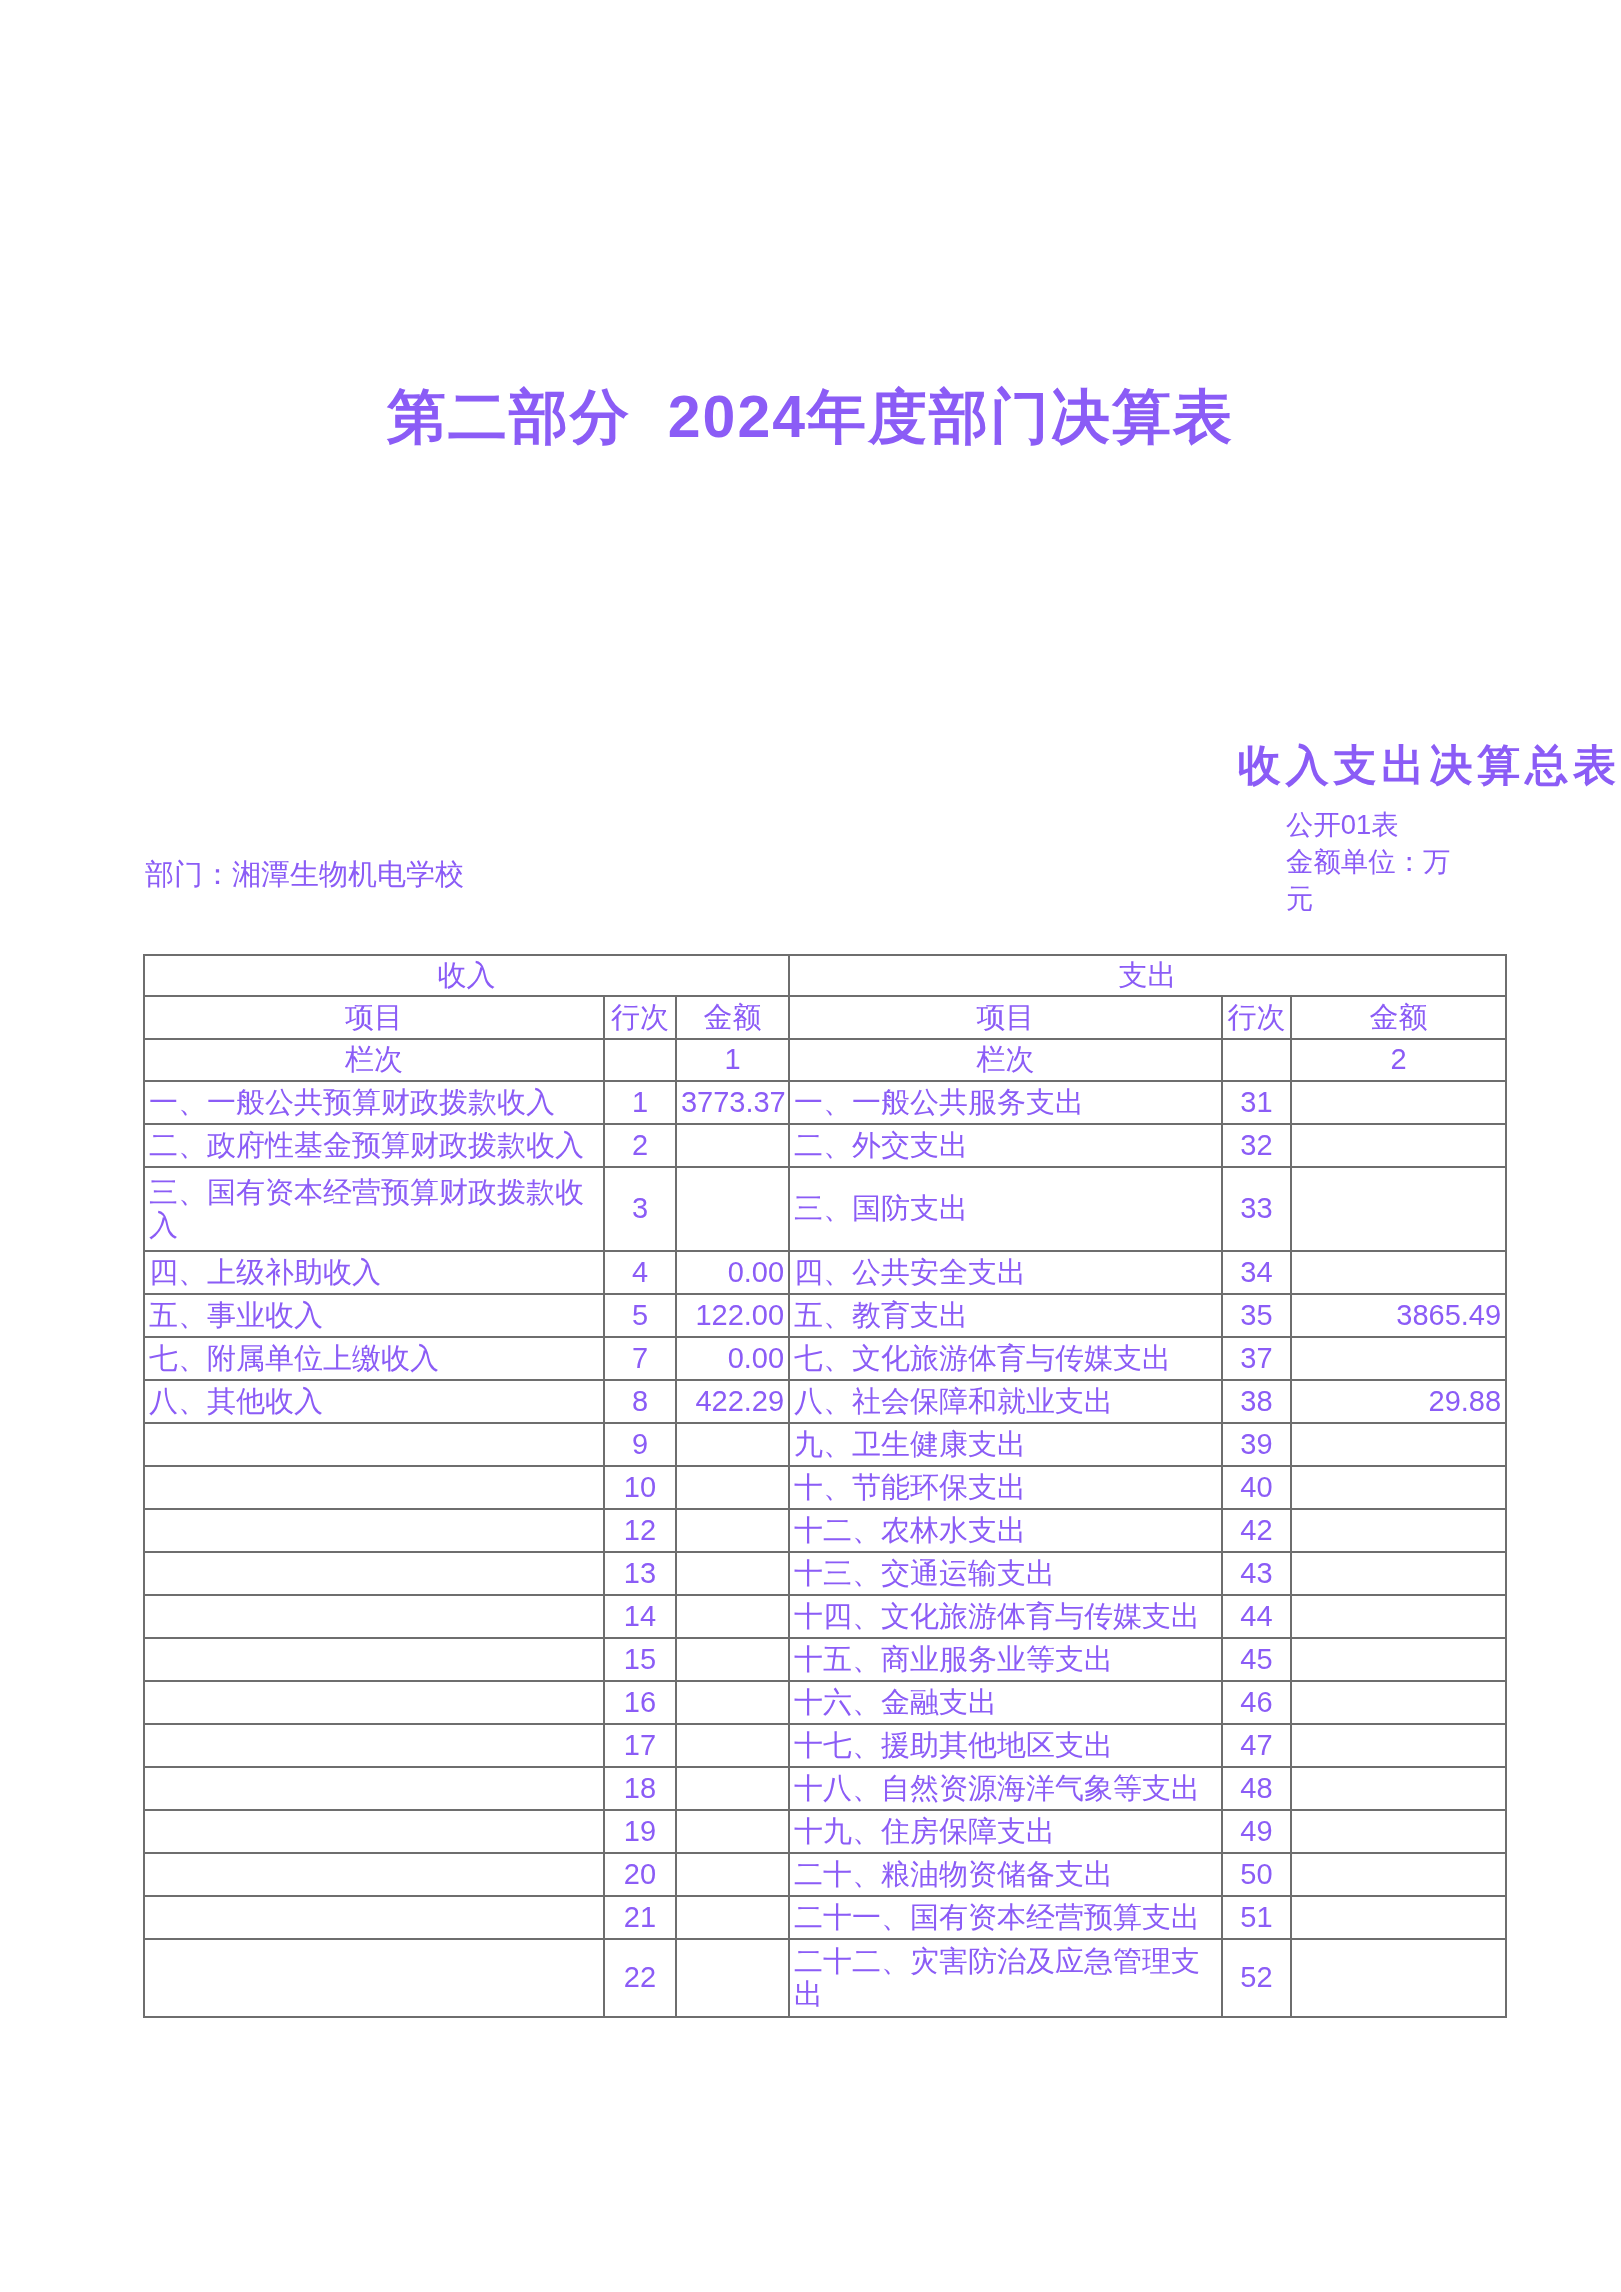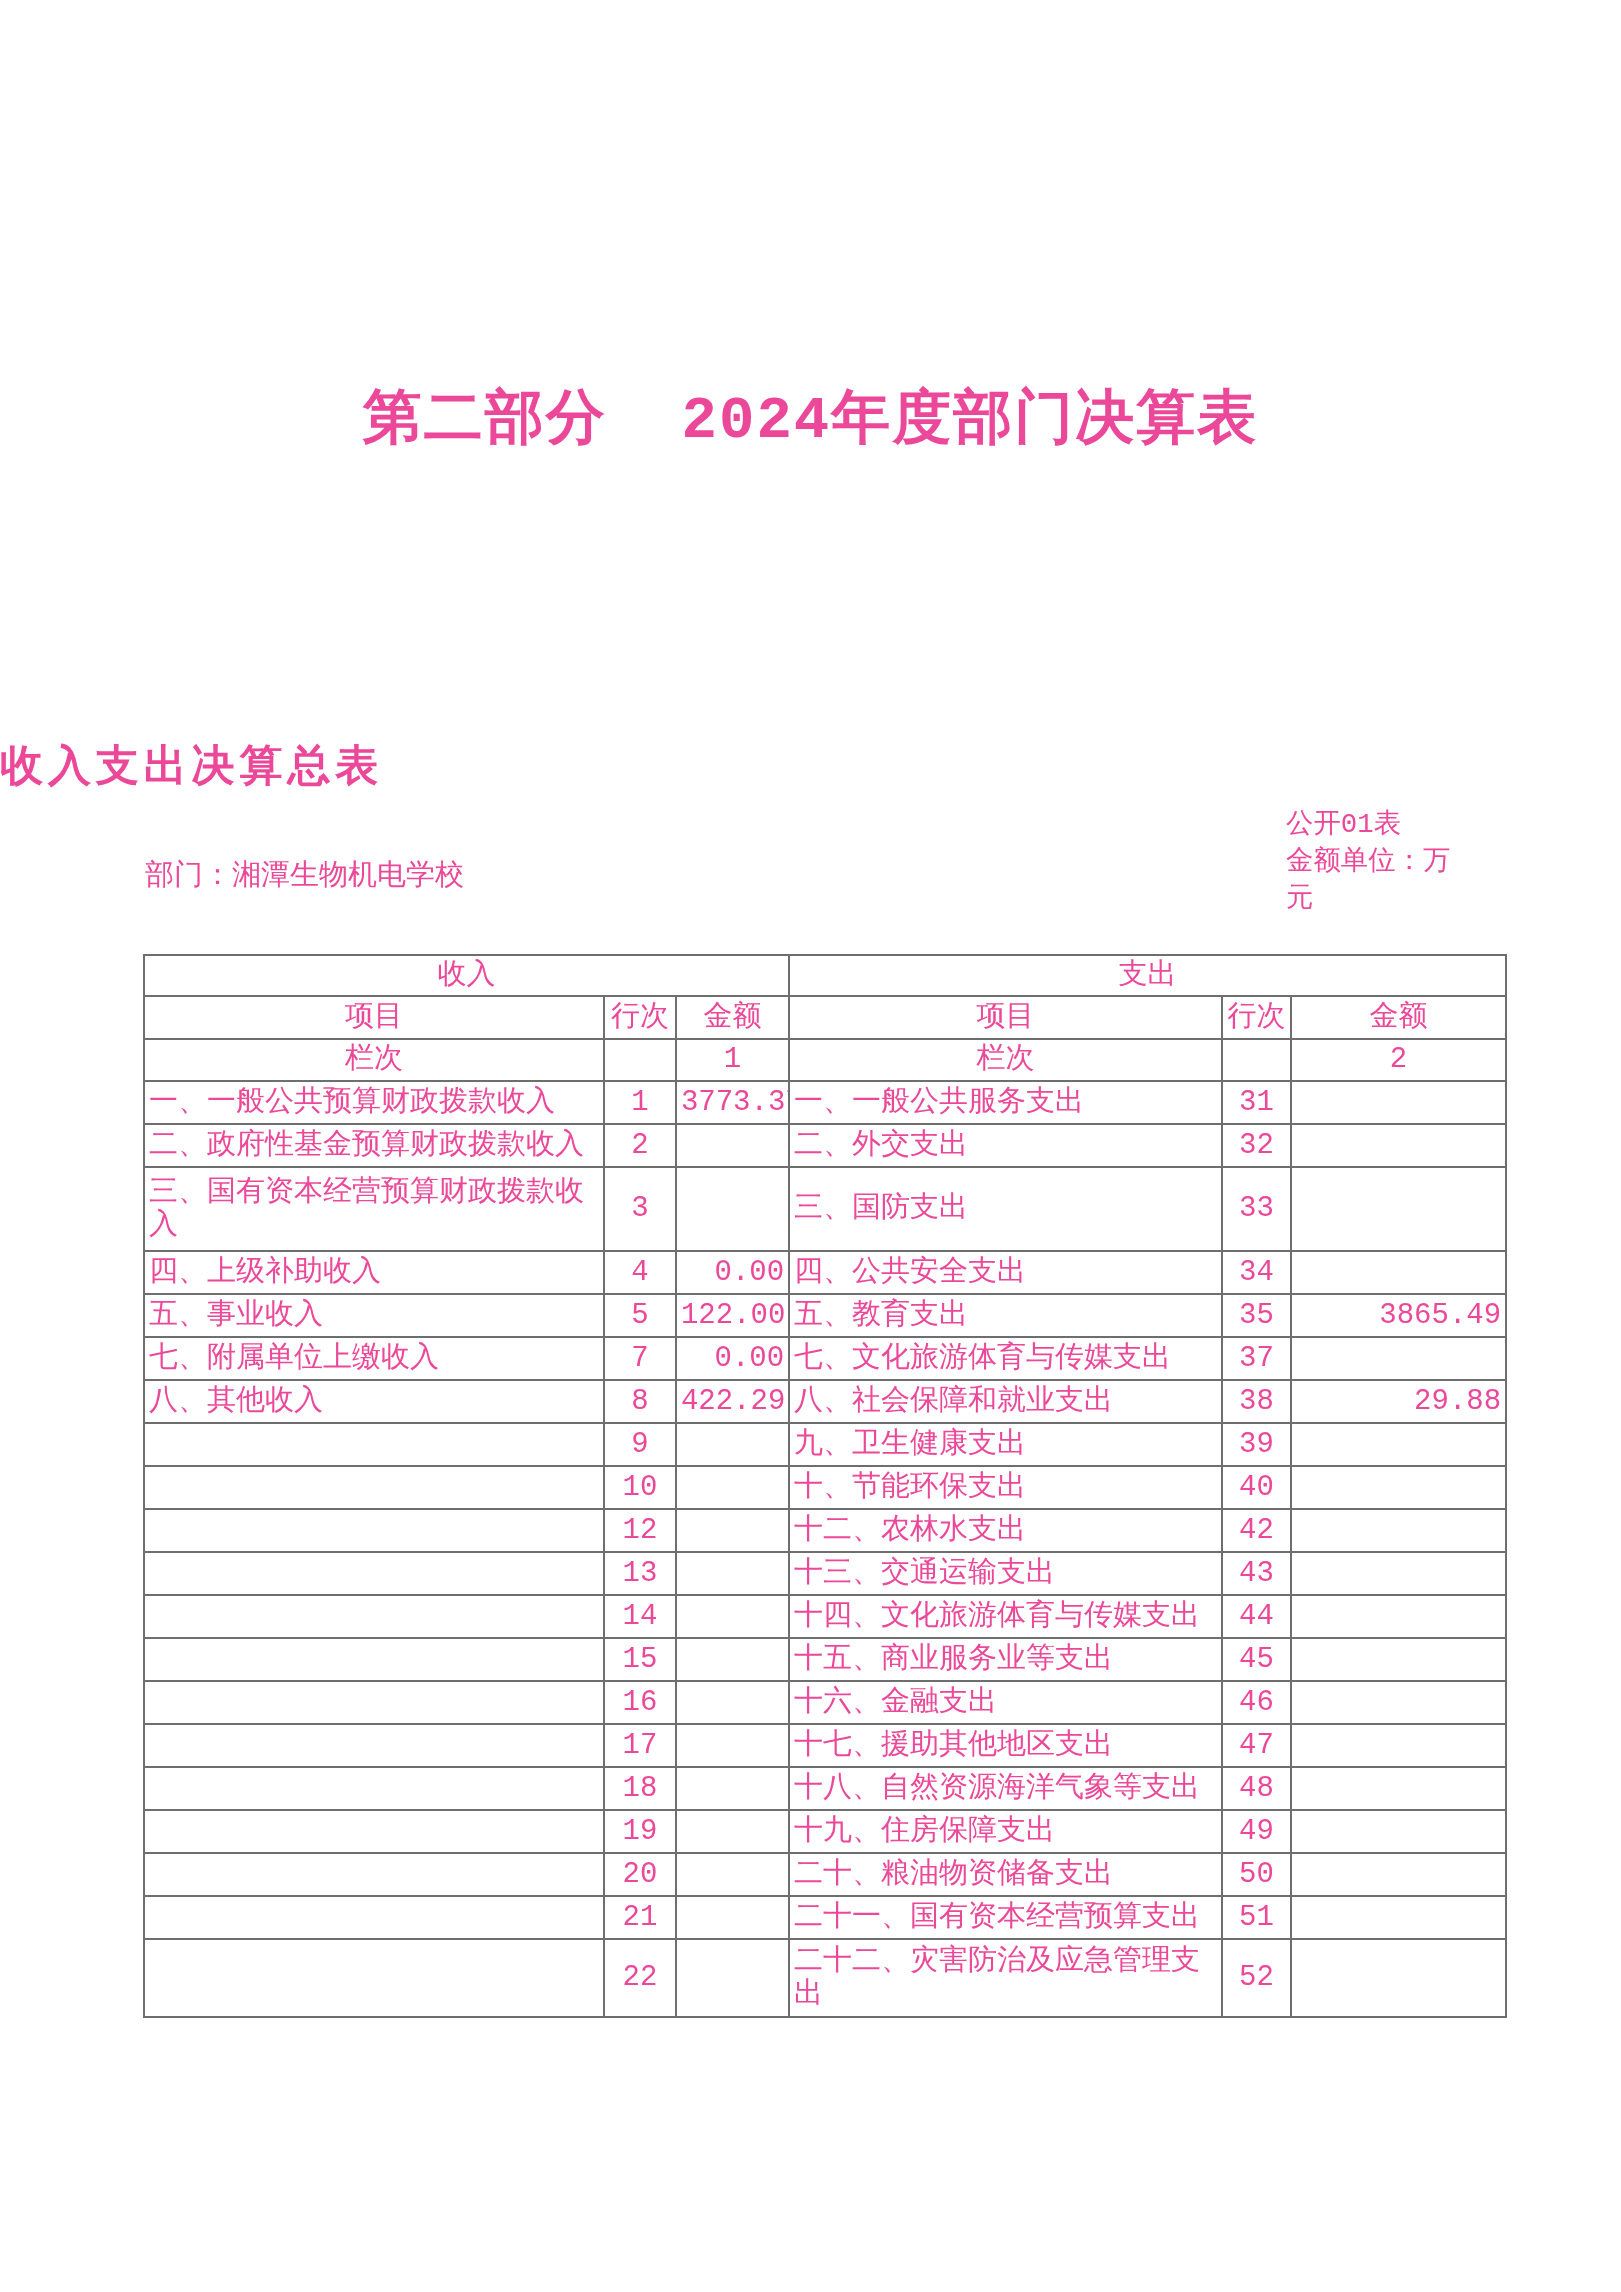--- a/index.html
+++ b/index.html
@@ -5,41 +5,41 @@
   html, body {
     margin: 0;
     padding: 0;
     background: #ffffff;
   }
   .page {
     position: relative;
     width: 1621px;
     height: 2293px;
     background: #ffffff;
-    font-family: Liberation Mono, monospace;
-    color: #ec4899;
+    font-family: Liberation Sans, sans-serif;
+    color: #8b5cf6;
     overflow: hidden;
   }
   .part-title {
     position: absolute;
     top: 378px;
     left: 0;
     width: 100%;
     text-align: center;
     font-size: 59px;
     font-weight: bold;
     letter-spacing: 2px;
     white-space: pre;
   }
   .table-title {
     position: absolute;
     top: 737px;
     left: 0;
     width: 100%;
-    text-align: left;
+    text-align: right;
     font-size: 43px;
     font-weight: bold;
     letter-spacing: 4.9px;
   }
   .meta-block {
     position: absolute;
     left: 1286px;
     top: 806px;
     width: 188px;
     font-size: 27.4px;

